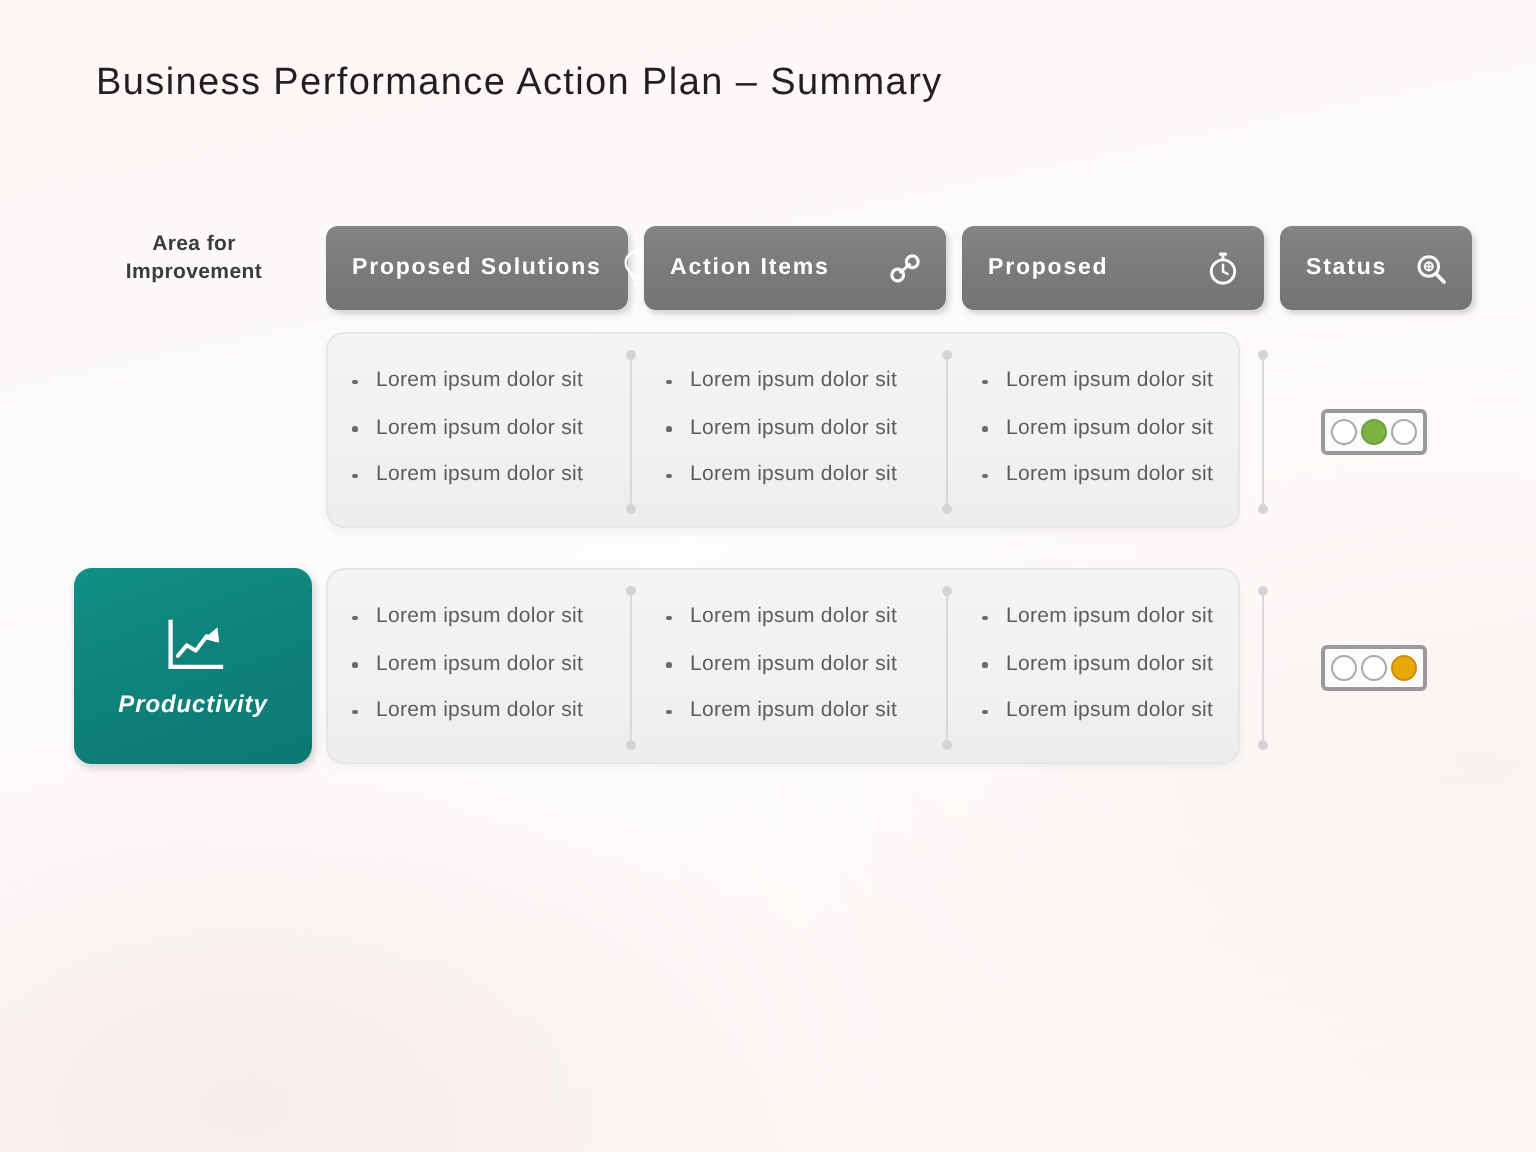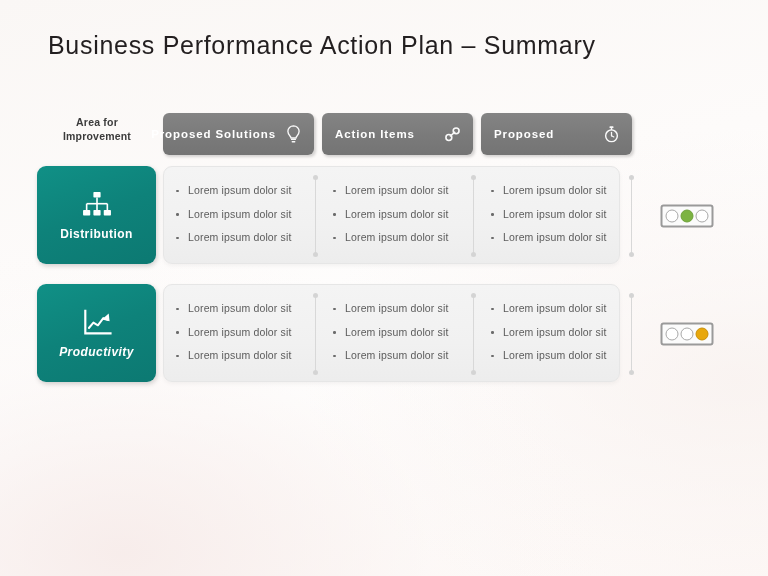--- a/index.html
+++ b/index.html
@@ -24,21 +24,21 @@
       radial-gradient(ellipse 620px 360px at 96% 66%, rgba(247,239,236,0.7) 0%, rgba(255,255,255,0) 70%),
       linear-gradient(168deg, #faf7f5 0%, #fdfbfa 38%, #ffffff 62%, #fdf8f6 100%);
     overflow: hidden;
   }
 
   
   #slide-title {
     position: absolute;
     left: 48px;
     top: 31px;
-    font-size: 25px;
+    font-size: 19px;
     letter-spacing: 0.7px;
     color: #231f20;
     white-space: nowrap;
   }
   #area-label {
     position: absolute;
     left: 37px;
     top: 115px;
     width: 120px;
     text-align: center;
@@ -69,21 +69,21 @@
     flex: 1 1 auto;
   }
   .col-header .ch-icon {
     flex: 0 0 auto;
     width: 19px;
     height: 21px;
     display: block;
     margin-left: 8px;
     opacity: 0.96;
   }
-  #hdr-solutions { left: 163px; width: 151px; justify-content: flex-end; }
+  #hdr-solutions { left: 163px; width: 151px; }
   #hdr-actions   { left: 322px; width: 151px; }
   #hdr-deadline  { left: 481px; width: 151px; }
   #hdr-status    { left: 640px; width: 96px; }
 
   
   .content-row {
     position: absolute;
     left: 163px;
     width: 457px;
     height: 98px;
@@ -248,35 +248,31 @@
     <span class="ch-label">Proposed</span>
     <svg class="ch-icon" viewBox="0 0 24 26">
       <circle cx="12" cy="14.6" r="7.4" fill="none" stroke="#ffffff" stroke-width="1.8"></circle>
       <rect x="9.5" y="2.6" width="5" height="2.1" rx="0.7" fill="#ffffff"></rect>
       <rect x="11.1" y="4.3" width="1.8" height="3.2" fill="#ffffff"></rect>
       <line x1="12" y1="14.6" x2="12" y2="10.4" stroke="#ffffff" stroke-width="1.6" stroke-linecap="round"></line>
       <line x1="12" y1="14.6" x2="15" y2="16.2" stroke="#ffffff" stroke-width="1.4" stroke-linecap="round"></line>
     </svg>
   </div>
 
-
-  <div class="area-card" id="card-1">
-    <svg class="ac-icon" viewBox="0 0 40 34">
-      <rect x="16" y="2" width="8" height="6" rx="0.8" fill="#ffffff"></rect>
-      <line x1="20" y1="8" x2="20" y2="15" stroke="#ffffff" stroke-width="1.8"></line>
-      <line x1="8.5" y1="15" x2="31.5" y2="15" stroke="#ffffff" stroke-width="1.8"></line>
-      <line x1="8.5" y1="15" x2="8.5" y2="22" stroke="#ffffff" stroke-width="1.8"></line>
-      <line x1="20" y1="15" x2="20" y2="22" stroke="#ffffff" stroke-width="1.8"></line>
-      <line x1="31.5" y1="15" x2="31.5" y2="22" stroke="#ffffff" stroke-width="1.8"></line>
-      <rect x="4.5" y="22" width="8" height="6" rx="0.8" fill="#ffffff"></rect>
-      <rect x="16" y="22" width="8" height="6" rx="0.8" fill="#ffffff"></rect>
-      <rect x="27.5" y="22" width="8" height="6" rx="0.8" fill="#ffffff"></rect>
-    </svg>
-    <span class="ac-label">Distribution</span>
-  </div>
+  <div class="col-header" id="hdr-status">
+    <span class="ch-label">Status</span>
+    <svg class="ch-icon" viewBox="0 0 24 26">
+      <circle cx="10.6" cy="11.4" r="6.2" fill="none" stroke="#ffffff" stroke-width="1.9"></circle>
+      <line x1="15.2" y1="16" x2="20.2" y2="21.2" stroke="#ffffff" stroke-width="2.4" stroke-linecap="round"></line>
+      <circle cx="10.6" cy="11.4" r="2.5" fill="none" stroke="#ffffff" stroke-width="1.3"></circle>
+      <line x1="10.6" y1="8.3" x2="10.6" y2="14.5" stroke="#ffffff" stroke-width="1"></line>
+      <line x1="7.5" y1="11.4" x2="13.7" y2="11.4" stroke="#ffffff" stroke-width="1"></line>
+    </svg>
+  </div>
+
 
   <div class="area-card" id="card-2">
     <svg class="ac-icon" viewBox="0 0 40 34">
       <polyline points="7,3 7,28 35,28" fill="none" stroke="#ffffff" stroke-width="2.4" stroke-linecap="square"></polyline>
       <polyline points="11,22 16,16 21,19 27,11 32,13" fill="none" stroke="#ffffff" stroke-width="2.2" stroke-linejoin="round" stroke-linecap="round"></polyline>
       <polygon points="33,6 34,14.5 25.5,12.5" fill="#ffffff"></polygon>
     </svg>
     <span class="ac-label">Productivity</span>
   </div>
 

